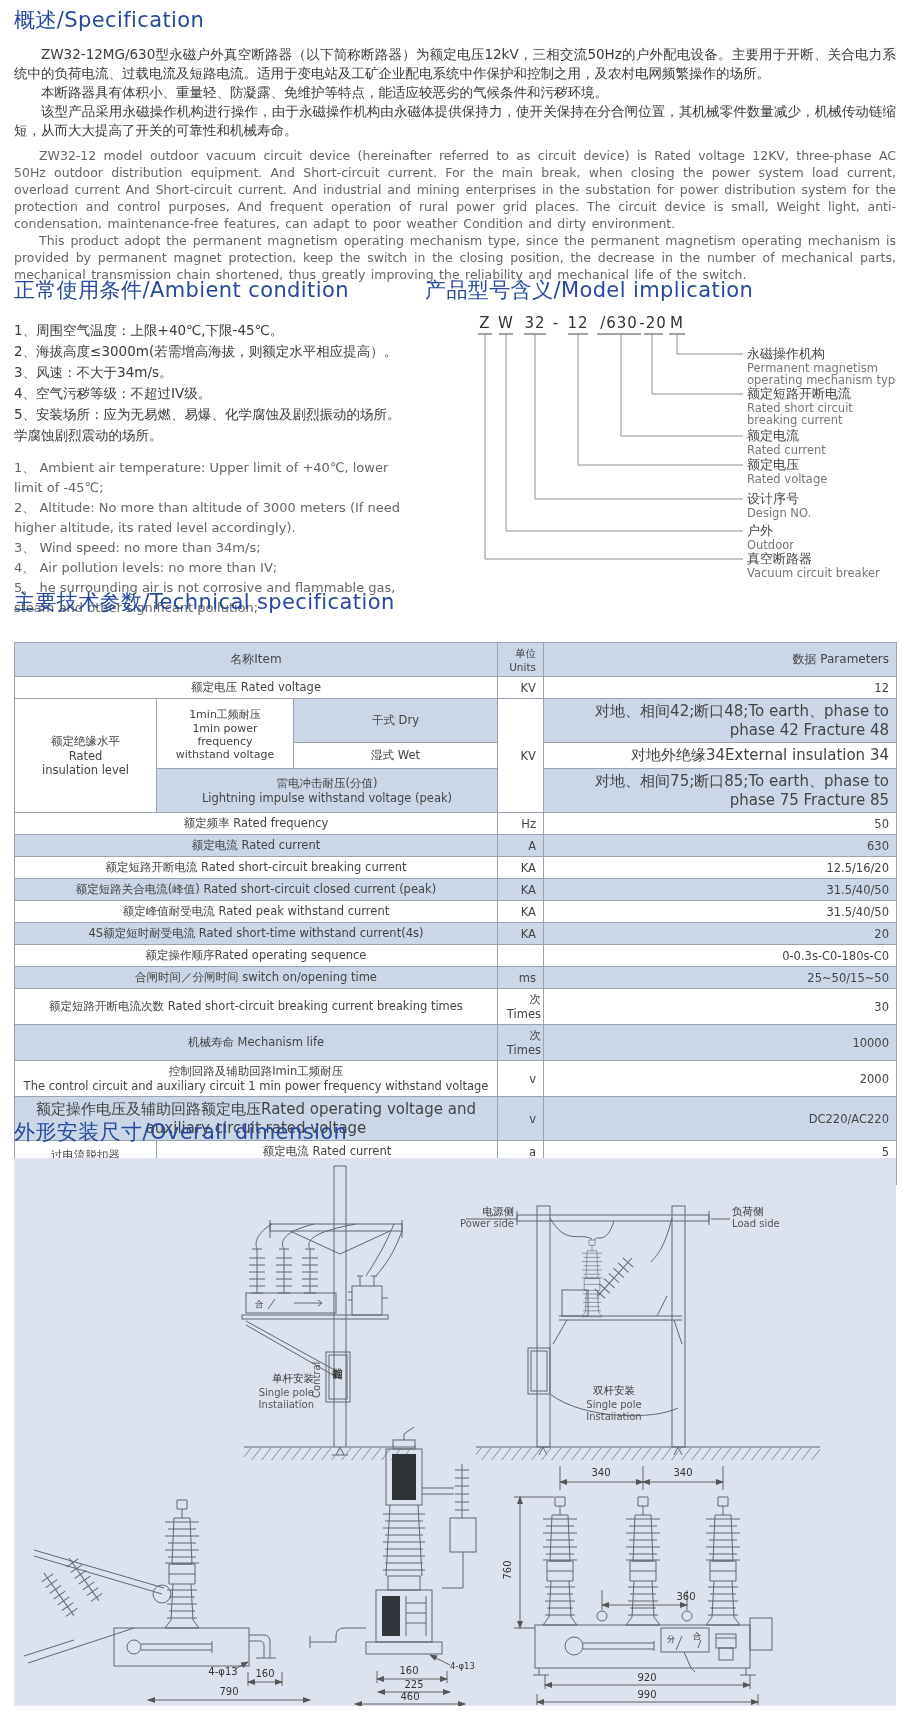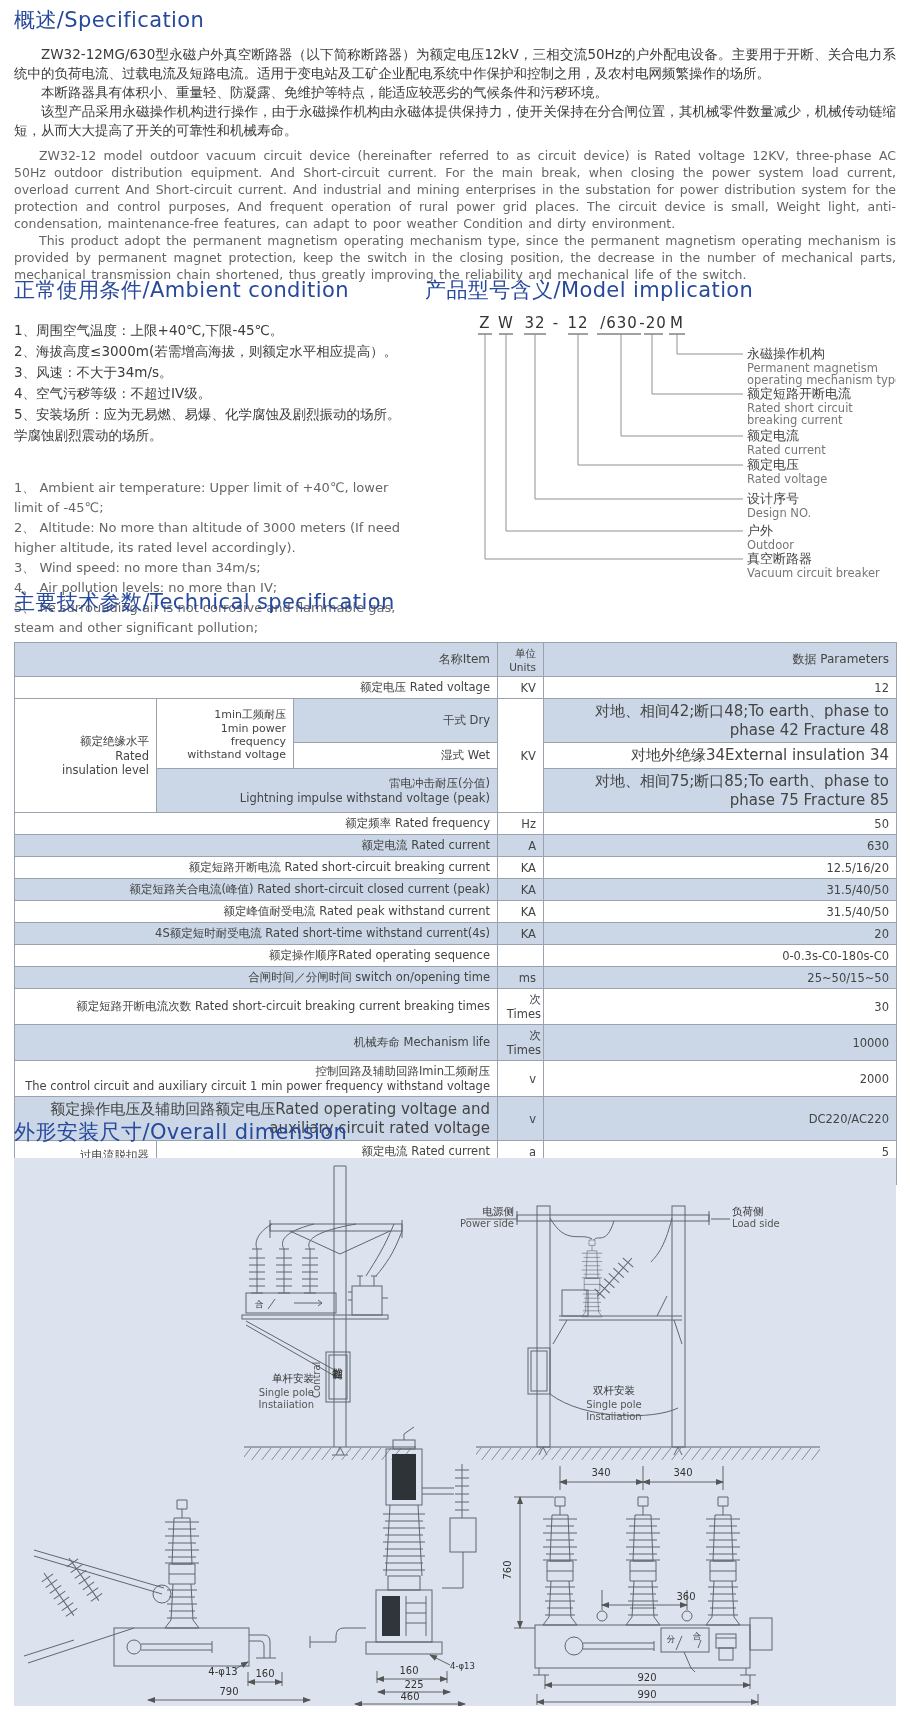--- a/index.html
+++ b/index.html
@@ -8,27 +8,27 @@
   .h1{color:#27499c;font-size:21px;font-weight:400;letter-spacing:.4px}
   #spec{position:absolute;left:14px;top:6px;width:882px}
   #spec .h1{margin-bottom:11px}
   .zh-p{font-size:13.5px;line-height:19px;color:#3b3b3b;text-indent:2em;text-align:justify}
   .en-p{font-size:12.5px;line-height:17px;color:#666;text-indent:2em;text-align:justify;word-spacing:1.5px}
   .en-block{margin-top:7px}
   #ambient{position:absolute;left:14px;top:276px;width:406px}
   #ambient .h1{margin-bottom:16px}
   .amb-zh{font-size:13.5px;line-height:21px;color:#3b3b3b}
   .amb-en{font-size:13px;line-height:20px;color:#666}
-  .amb-en-block{margin-top:32px}
+  .amb-en-block{margin-top:12px}
   #model{position:absolute;left:425px;top:276px;width:471px}
   #tech{position:absolute;left:14px;top:588px;width:882px}
   #tech .h1{margin-bottom:26px}
   table{border-collapse:collapse;width:882px;table-layout:fixed}
   td{border:1px solid #9aa3ad;font-size:11.5px;color:#444;padding:3px 7px;height:20px;vertical-align:middle}
-  .tl{text-align:right}.ctr{text-align:right}
+  .tl{text-align:center}.ctr{text-align:right}
   .pre{white-space:pre-line}
   .tight{font-size:15px}
   tr.hdr td{background:#cbd7e6;font-size:12px;height:34px}
   tr.sh td,td.sh{background:#cbd7e6}
   td.wh{background:#fff}
   #dim{position:absolute;left:14px;top:1118px;width:882px}
   #dim .h1{margin-bottom:12px}
   svg text{fill:#444}
   .code-t{font-size:15px;fill:#333;letter-spacing:1px}
   .lbl-zh{font-size:13px;fill:#444}

